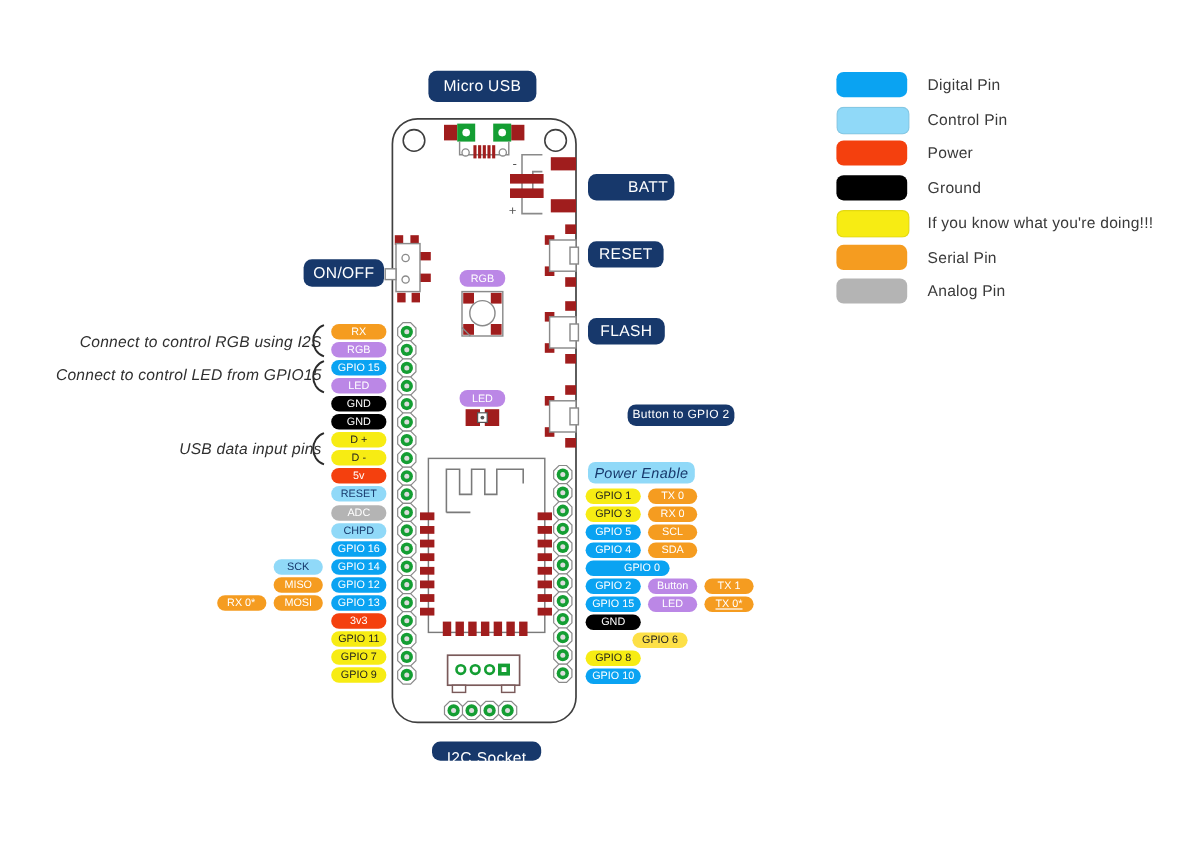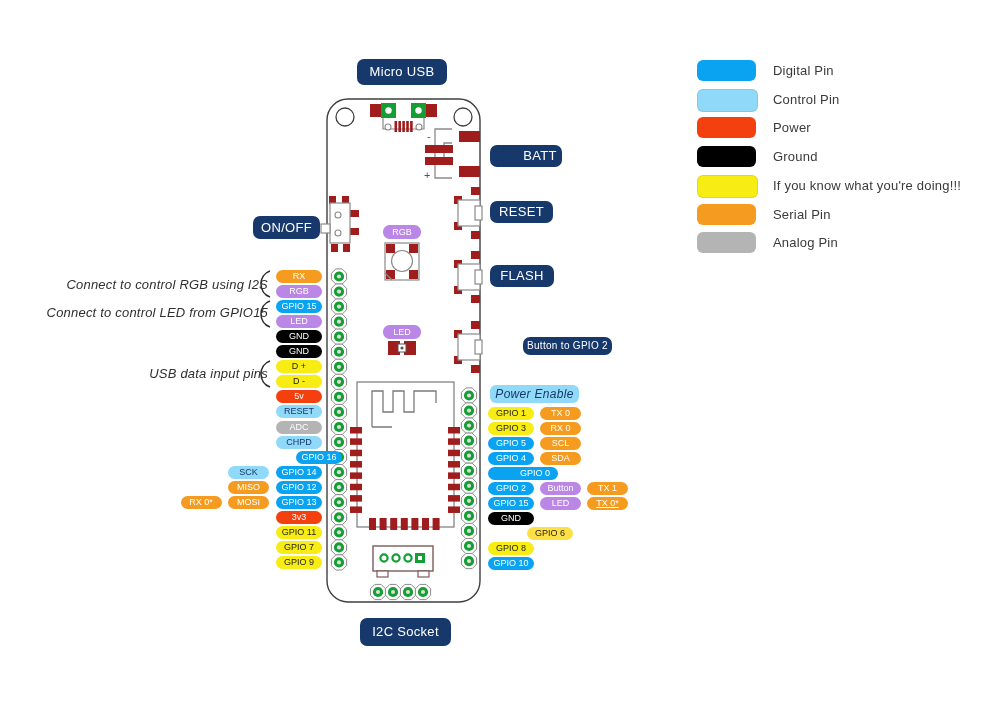--- a/index.html
+++ b/index.html
@@ -298,21 +298,21 @@
       <div class="pill" style="left: 276px; top: 300.1px; width: 46px; height: 13px; line-height: 13px; background: rgb(10, 163, 242); color: rgb(255, 255, 255);">GPIO 15</div>
       <div class="pill" style="left: 276px; top: 315.15px; width: 46px; height: 13px; line-height: 13px; background: rgb(187, 135, 230); color: rgb(255, 255, 255);">LED</div>
       <div class="pill" style="left: 276px; top: 330.2px; width: 46px; height: 13px; line-height: 13px; background: rgb(0, 0, 0); color: rgb(255, 255, 255);">GND</div>
       <div class="pill" style="left: 276px; top: 345.25px; width: 46px; height: 13px; line-height: 13px; background: rgb(0, 0, 0); color: rgb(255, 255, 255);">GND</div>
       <div class="pill" style="left: 276px; top: 360.3px; width: 46px; height: 13px; line-height: 13px; background: rgb(247, 236, 19); color: rgb(30, 30, 30);">D +</div>
       <div class="pill" style="left: 276px; top: 375.35px; width: 46px; height: 13px; line-height: 13px; background: rgb(247, 236, 19); color: rgb(30, 30, 30);">D -</div>
       <div class="pill" style="left: 276px; top: 390.4px; width: 46px; height: 13px; line-height: 13px; background: rgb(244, 64, 14); color: rgb(255, 255, 255);">5v</div>
       <div class="pill" style="left: 276px; top: 405.45px; width: 46px; height: 13px; line-height: 13px; background: rgb(144, 217, 248); color: rgb(23, 56, 107);">RESET</div>
       <div class="pill" style="left: 276px; top: 420.5px; width: 46px; height: 13px; line-height: 13px; background: rgb(180, 180, 180); color: rgb(255, 255, 255);">ADC</div>
       <div class="pill" style="left: 276px; top: 435.55px; width: 46px; height: 13px; line-height: 13px; background: rgb(144, 217, 248); color: rgb(23, 56, 107);">CHPD</div>
-      <div class="pill" style="left: 276px; top: 450.6px; width: 46px; height: 13px; line-height: 13px; background: rgb(10, 163, 242); color: rgb(255, 255, 255); margin-left: 20px;">GPIO 16</div>
+      <div class="pill" style="left: 276px; top: 450.6px; width: 46px; height: 13px; line-height: 13px; background: rgb(10, 163, 242); color: rgb(255, 255, 255);">GPIO 16</div>
       <div class="pill" style="left: 276px; top: 465.65px; width: 46px; height: 13px; line-height: 13px; background: rgb(10, 163, 242); color: rgb(255, 255, 255);">GPIO 14</div>
       <div class="pill" style="left: 228px; top: 465.65px; width: 41px; height: 13px; line-height: 13px; background: rgb(144, 217, 248); color: rgb(23, 56, 107);">SCK</div>
       <div class="pill" style="left: 276px; top: 480.7px; width: 46px; height: 13px; line-height: 13px; background: rgb(10, 163, 242); color: rgb(255, 255, 255);">GPIO 12</div>
       <div class="pill" style="left: 228px; top: 480.7px; width: 41px; height: 13px; line-height: 13px; background: rgb(245, 156, 32); color: rgb(255, 255, 255);">MISO</div>
       <div class="pill" style="left: 276px; top: 495.75px; width: 46px; height: 13px; line-height: 13px; background: rgb(10, 163, 242); color: rgb(255, 255, 255);">GPIO 13</div>
       <div class="pill" style="left: 228px; top: 495.75px; width: 41px; height: 13px; line-height: 13px; background: rgb(245, 156, 32); color: rgb(255, 255, 255);">MOSI</div>
       <div class="pill" style="left: 180.5px; top: 495.75px; width: 41px; height: 13px; line-height: 13px; background: rgb(245, 156, 32); color: rgb(255, 255, 255);">RX 0*</div>
       <div class="pill" style="left: 276px; top: 510.8px; width: 46px; height: 13px; line-height: 13px; background: rgb(244, 64, 14); color: rgb(255, 255, 255);">3v3</div>
       <div class="pill" style="left: 276px; top: 525.85px; width: 46px; height: 13px; line-height: 13px; background: rgb(247, 236, 19); color: rgb(30, 30, 30);">GPIO 11</div>
       <div class="pill" style="left: 276px; top: 540.9px; width: 46px; height: 13px; line-height: 13px; background: rgb(247, 236, 19); color: rgb(30, 30, 30);">GPIO 7</div>
@@ -337,21 +337,21 @@
       <div class="pill" style="left: 488px; top: 541.95px; width: 46px; height: 13px; line-height: 13px; background: rgb(247, 236, 19); color: rgb(30, 30, 30);">GPIO 8</div>
       <div class="pill" style="left: 488px; top: 557px; width: 46px; height: 13px; line-height: 13px; background: rgb(10, 163, 242); color: rgb(255, 255, 255);">GPIO 10</div>
     </div>
 
   <div class="callout" style="left: 357px; top: 59px; width: 90px; height: 26px; line-height: 26px; background: rgb(23, 56, 107);">Micro USB</div>
   <div class="callout" style="left: 490px; top: 145px; width: 44px; height: 22px; line-height: 22px; background: rgb(23, 56, 107); padding-left: 28px;">BATT</div>
   <div class="callout" style="left: 490px; top: 201px; width: 63px; height: 22px; line-height: 22px; background: rgb(23, 56, 107);">RESET</div>
   <div class="callout" style="left: 490px; top: 265px; width: 64px; height: 22px; line-height: 22px; background: rgb(23, 56, 107);">FLASH</div>
   <div class="callout" style="left: 491px; top: 337px; width: 89px; height: 18px; line-height: 18px; font-size: 10px; background: rgb(23, 56, 107); margin-left: 32px;">Button to GPIO 2</div>
   <div class="callout" style="left: 253px; top: 216px; width: 67px; height: 23px; line-height: 23px; background: rgb(23, 56, 107);">ON/OFF</div>
-  <div class="callout" style="left: 360px; top: 618px; width: 91px; height: 28px; line-height: 28px; background: rgb(23, 56, 107);">I2C Socket</div>
+  <div class="callout" style="left: 360px; top: 618px; width: 91px; height: 16px; line-height: 28px; background: rgb(23, 56, 107);">I2C Socket</div>
   <div class="callout" id="power-enable" style="left: 490px; top: 385px; width: 89px; height: 18px; line-height: 18px; font-size: 12px; border-radius: 6px; background: rgb(144, 217, 248); color: rgb(23, 56, 107); font-style: italic;">Power Enable</div>
 
   <div class="pill" id="rgb-board-label" style="left: 383px; top: 225px; width: 38px; height: 14px; line-height: 14px; background: rgb(187, 135, 230); color: rgb(255, 255, 255);">RGB</div>
   <div class="pill" id="led-board-label" style="left: 383px; top: 325px; width: 38px; height: 14px; line-height: 14px; background: rgb(187, 135, 230); color: rgb(255, 255, 255);">LED</div>
 
   <div class="annotation" style="top:277px;">Connect to control RGB using I2S</div>
   <div class="annotation" style="top:305px;">Connect to control LED from GPIO15</div>
   <div class="annotation" style="top:366px;">USB data input pins</div>
 </div>
 

